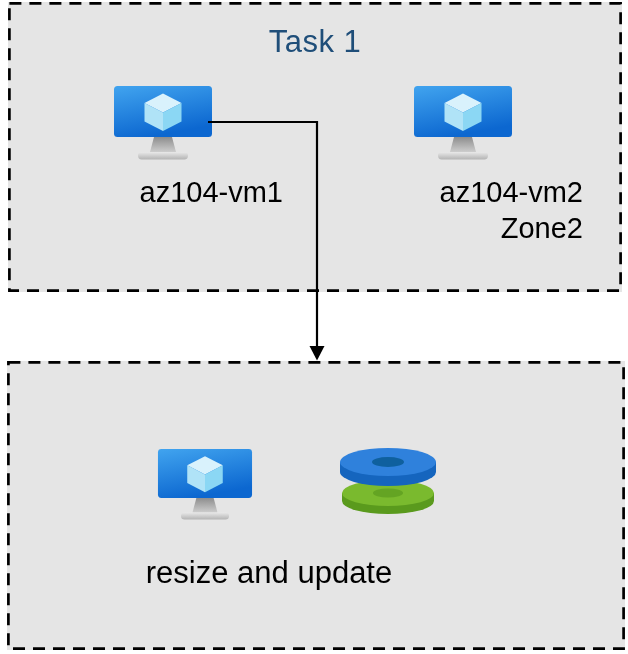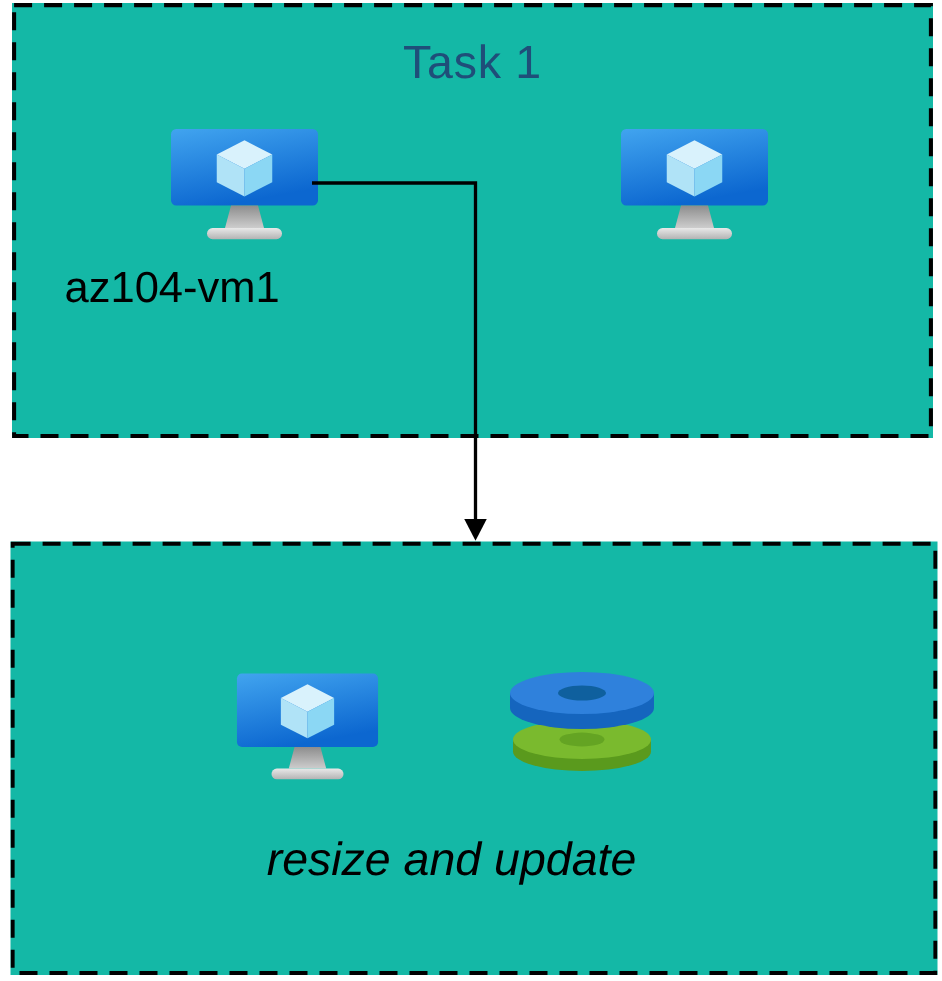--- a/index.html
+++ b/index.html
@@ -10,21 +10,21 @@
   }
   #canvas {
     position: relative;
     width: 628px;
     height: 654px;
     background: #ffffff;
     overflow: hidden;
   }
   .task-box {
     position: absolute;
-    background: #14b8a6;
+    background: #e5e5e5;
   }
   .box-border {
     position: absolute;
     inset: 0;
     width: 100%;
     height: 100%;
     pointer-events: none;
   }
   .box-title {
     position: absolute;
@@ -35,21 +35,21 @@
     color: #1f4e79;
     letter-spacing: 0.5px;
   }
   .icon {
     position: absolute;
     display: block;
   }
   .vm-label {
     position: absolute;
     width: 240px;
-    text-align: left;
+    text-align: right;
     font-size: 29px;
     line-height: 36px;
     color: #000000;
   }
   .caption {
     position: absolute;
     text-align: center;
     font-size: 31px;
     color: #000000;
   }
@@ -104,20 +104,24 @@
       <polygon points="31.5,18 50,27.5 50,46 31.5,36.5" fill="#b0e3f7"></polygon>
       <polygon points="68.5,18 50,27.5 50,46 68.5,36.5" fill="#8bd7f4"></polygon>
       <polygon points="41,52 59,52 63,67 37,67" fill="url(#gStand)"></polygon>
       <rect x="25" y="67" width="50" height="7.5" rx="3.7" fill="url(#gBase)"></rect>
     </svg>
 
     <div class="vm-label" style="left:35px; top:172px;">
       <div>az104-vm1</div>
     </div>
 
+    <div class="vm-label" style="left:335px; top:172px;">
+      <div>az104-vm2</div>
+      <div>Zone2</div>
+    </div>
   </div>
 
   <div class="task-box" style="left:7px; top:361px; width:618px; height:289px;">
     <svg class="box-border" viewBox="0 0 618 289" preserveAspectRatio="none">
       <rect x="1.4" y="1.4" width="615.2" height="286.2" fill="none" stroke="#000000" stroke-width="2.7" stroke-dasharray="12 8"></rect>
     </svg>
 
 
     <svg class="icon" style="left:150px; top:87px;" width="96" height="75" viewBox="0 0 100 78">
       <rect x="1" y="1" width="98" height="51" rx="3.5" fill="url(#gScreen)"></rect>
@@ -134,21 +138,21 @@
       <rect x="6" y="49" width="92" height="8" fill="#5a9a1d"></rect>
       <ellipse cx="52" cy="49" rx="46" ry="13" fill="#7aba2e"></ellipse>
       <ellipse cx="52" cy="49" rx="15" ry="4.6" fill="#64a423"></ellipse>
 
       <ellipse cx="52" cy="28" rx="48" ry="14" fill="#1565be"></ellipse>
       <rect x="4" y="18" width="96" height="10" fill="#1565be"></rect>
       <ellipse cx="52" cy="18" rx="48" ry="14" fill="#2f81dc"></ellipse>
       <ellipse cx="52" cy="18" rx="16" ry="5" fill="#0f609e"></ellipse>
     </svg>
 
-    <div class="caption" style="left:94px; top:194px; width:400px;font-style:italic;">resize and update</div>
+    <div class="caption" style="left:62px; top:194px; width:400px;">resize and update</div>
   </div>
 
   <svg id="arrow-overlay" width="628" height="654" viewBox="0 0 628 654">
     <path d="M208 122 L317 122 L317 348" fill="none" stroke="#000000" stroke-width="2.2"></path>
     <polygon points="309.5,346 324.5,346 317,360.5" fill="#000000"></polygon>
   </svg>
 
 </div>
 
 </body></html>

